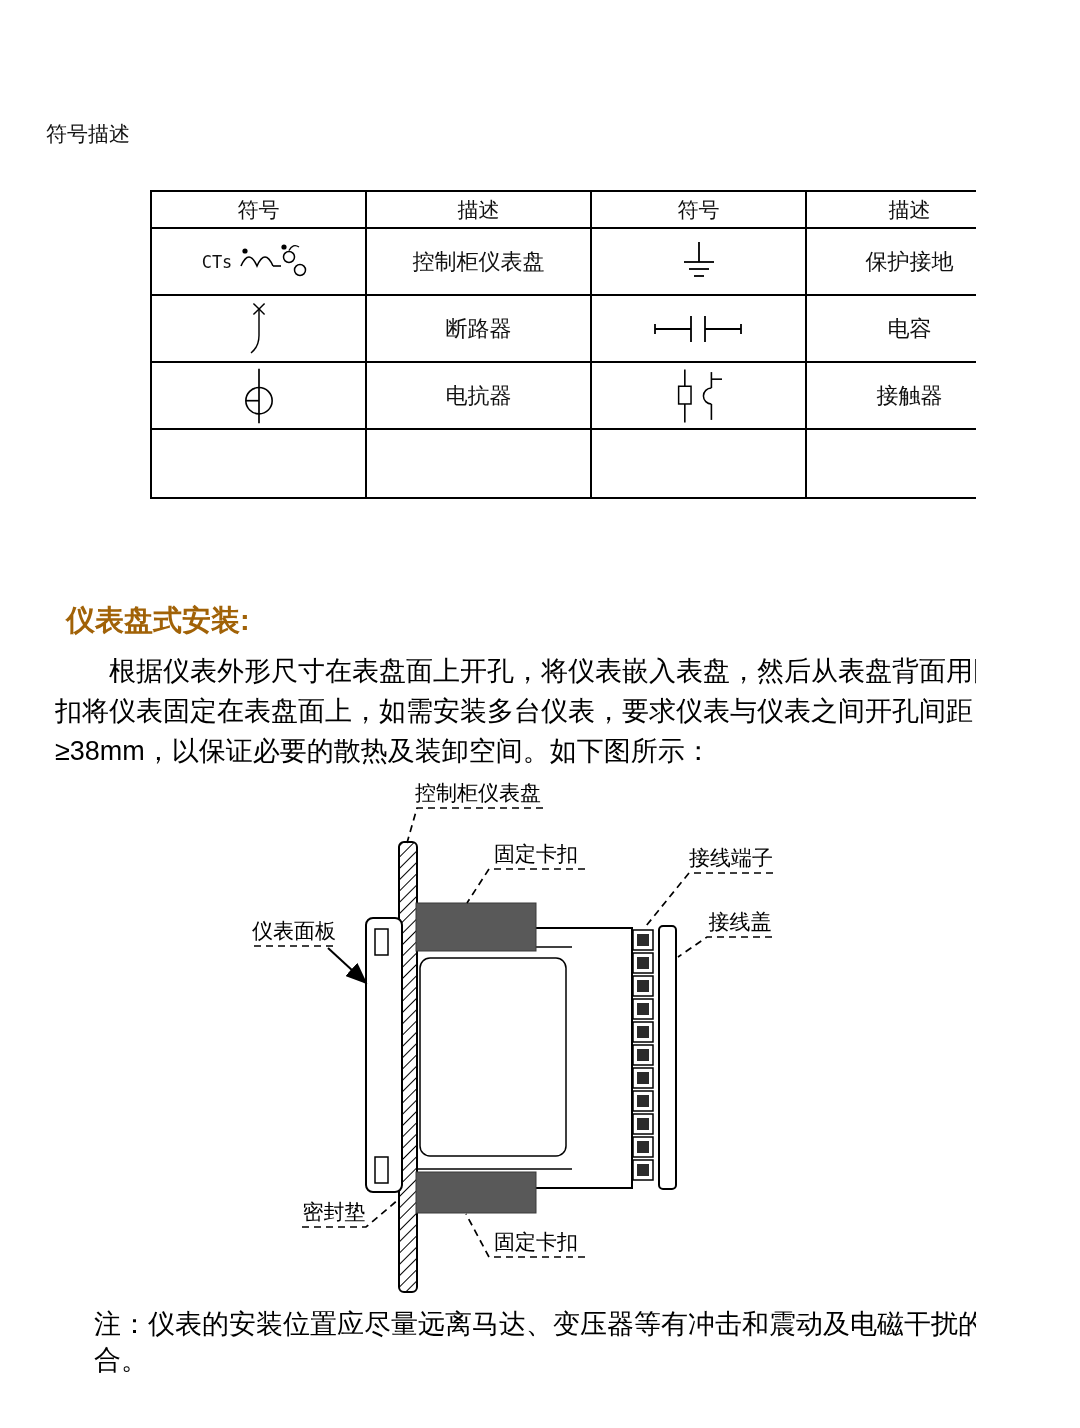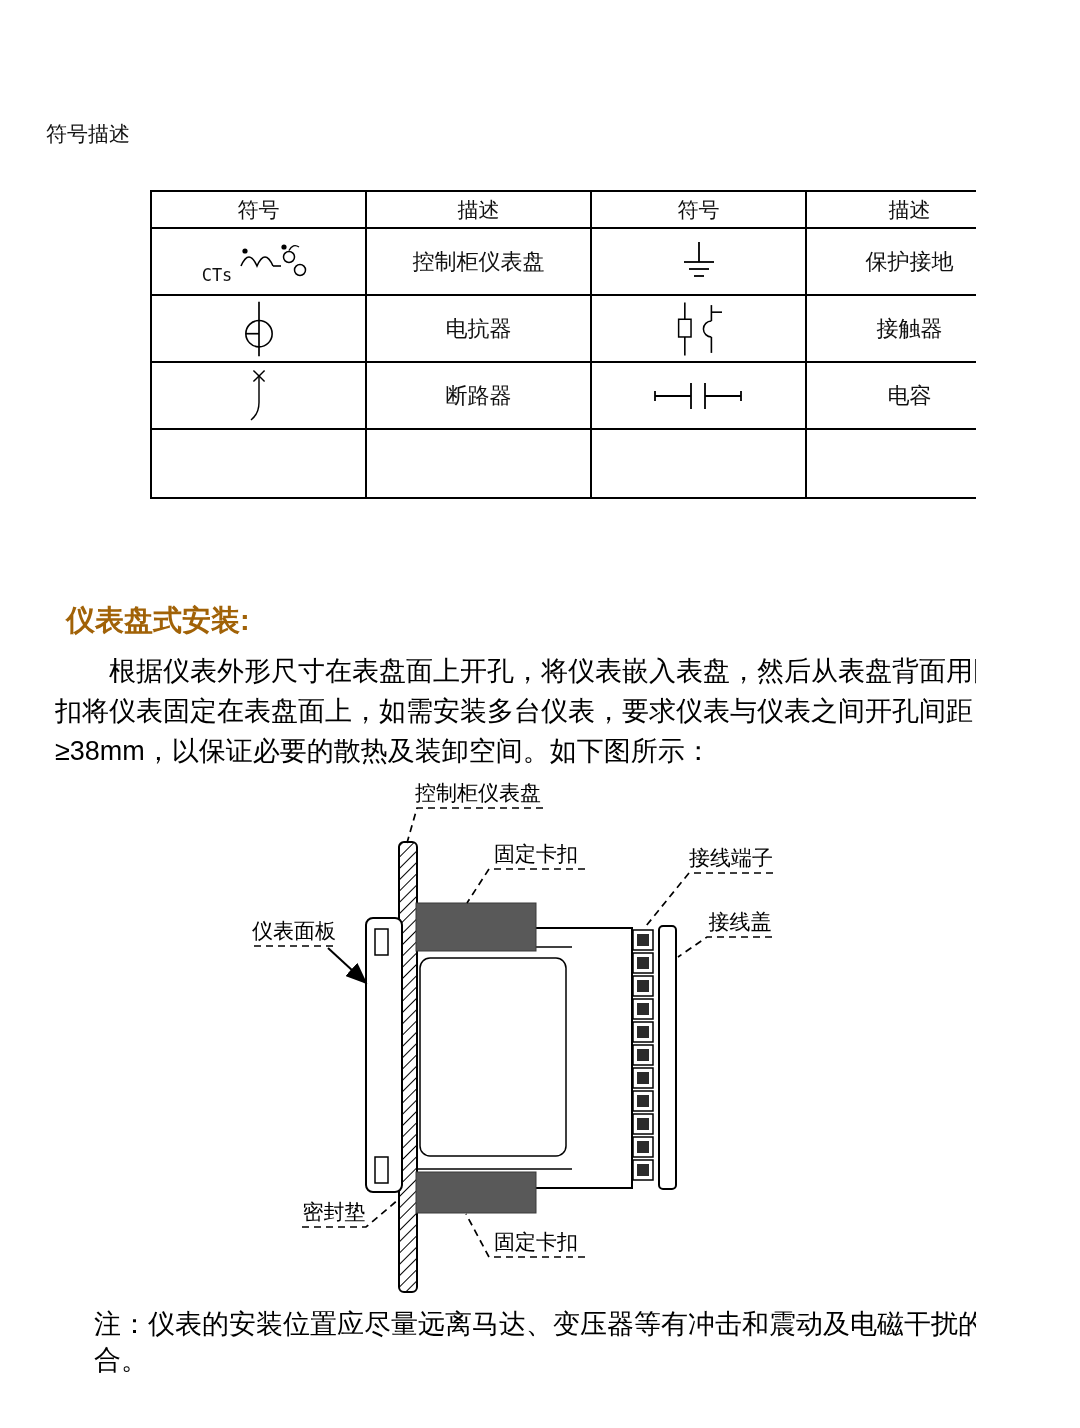--- a/index.html
+++ b/index.html
@@ -35,21 +35,21 @@
     text-align: center;
     vertical-align: middle;
     font-weight: normal;
     color: #111;
     padding: 0;
   }
   .sym-table th { height: 37px; font-size: 21px; font-family: Liberation Mono, monospace; }
   .sym-table td { font-size: 22px; }
   tr.row  { height: 67px; }
   tr.row-last { height: 69px; }
-  .sym-flex { display: flex; align-items: flex-end; justify-content: center; gap: 5px; }
+  .sym-flex { display: flex; align-items: center; justify-content: center; gap: 5px; }
   .ct-text { font-family: "DejaVu Sans Mono", monospace; font-size: 17px; }
   .install-heading {
     position: absolute;
     left: 66px;
     top: 601px;
     font-size: 29px;
     font-weight: bold;
     color: #a16207;
   }
   .install-para {
@@ -121,20 +121,45 @@
             <line class="tline" x1="13" y1="32" x2="33" y2="32"></line>
             <line class="tline" x1="18" y1="39" x2="28" y2="39"></line>
           </svg>
         </div>
       </td>
       <td>保护接地</td>
     </tr>
     <tr class="row">
       <td>
         <div class="sym-flex">
+          <svg width="40" height="64" viewBox="0 0 40 80">
+            <line class="tline" x1="13" y1="8" x2="27" y2="22"></line>
+            <line class="tline" x1="27" y1="8" x2="13" y2="22"></line>
+            <path d="M20,15 L20,48 Q20,62 10,70" fill="none" stroke="#000" stroke-width="1.8"></path>
+          </svg>
+        </div>
+      </td>
+      <td>断路器</td>
+      <td>
+        <div class="sym-flex">
+          <svg width="100" height="36" viewBox="0 0 100 36">
+            <line class="tline" x1="6" y1="13" x2="6" y2="23"></line>
+            <line class="tline" x1="6" y1="18" x2="42" y2="18"></line>
+            <line class="tline" x1="42" y1="5" x2="42" y2="31"></line>
+            <line class="tline" x1="56" y1="5" x2="56" y2="31"></line>
+            <line class="tline" x1="56" y1="18" x2="92" y2="18"></line>
+            <line class="tline" x1="92" y1="13" x2="92" y2="23"></line>
+          </svg>
+        </div>
+      </td>
+      <td>电容</td>
+    </tr>
+    <tr class="row">
+      <td>
+        <div class="sym-flex">
           <svg width="46" height="62" viewBox="0 0 46 66">
             <circle cx="23" cy="38" r="14" fill="none" stroke="#000" stroke-width="1.7"></circle>
             <line class="tline" x1="23" y1="4" x2="23" y2="62"></line>
             <line class="tline" x1="23" y1="38" x2="9" y2="38"></line>
           </svg>
         </div>
       </td>
       <td>电抗器</td>
       <td>
         <div class="sym-flex">
@@ -143,45 +168,20 @@
             <rect x="13" y="24" width="14" height="20" fill="none" stroke="#000" stroke-width="1.7"></rect>
             <line class="tline" x1="20" y1="44" x2="20" y2="65"></line>
             <line class="tline" x1="50" y1="8" x2="50" y2="26"></line>
             <path d="M50,26 A9,9 0 0 0 50,44" fill="none" stroke="#000" stroke-width="1.7"></path>
             <line class="tline" x1="50" y1="44" x2="50" y2="62"></line>
             <line class="tline" x1="50" y1="16" x2="62" y2="16"></line>
           </svg>
         </div>
       </td>
       <td>接触器</td>
-    </tr>
-    <tr class="row">
-      <td>
-        <div class="sym-flex">
-          <svg width="40" height="64" viewBox="0 0 40 80">
-            <line class="tline" x1="13" y1="8" x2="27" y2="22"></line>
-            <line class="tline" x1="27" y1="8" x2="13" y2="22"></line>
-            <path d="M20,15 L20,48 Q20,62 10,70" fill="none" stroke="#000" stroke-width="1.8"></path>
-          </svg>
-        </div>
-      </td>
-      <td>断路器</td>
-      <td>
-        <div class="sym-flex">
-          <svg width="100" height="36" viewBox="0 0 100 36">
-            <line class="tline" x1="6" y1="13" x2="6" y2="23"></line>
-            <line class="tline" x1="6" y1="18" x2="42" y2="18"></line>
-            <line class="tline" x1="42" y1="5" x2="42" y2="31"></line>
-            <line class="tline" x1="56" y1="5" x2="56" y2="31"></line>
-            <line class="tline" x1="56" y1="18" x2="92" y2="18"></line>
-            <line class="tline" x1="92" y1="13" x2="92" y2="23"></line>
-          </svg>
-        </div>
-      </td>
-      <td>电容</td>
     </tr>
     <tr class="row-last">
       <td></td>
       <td></td>
       <td></td>
       <td></td>
     </tr>
   </tbody>
     </table>
 

